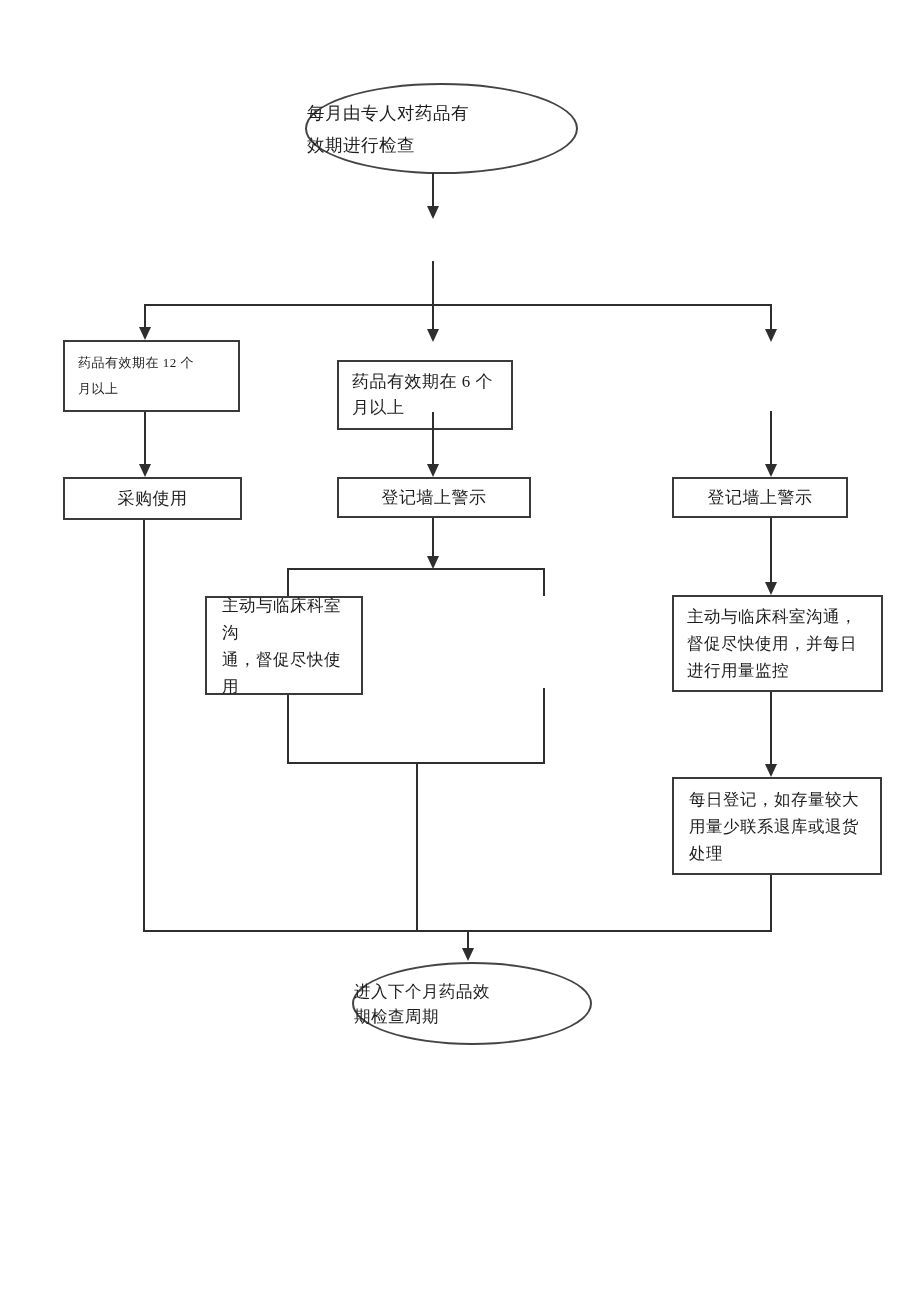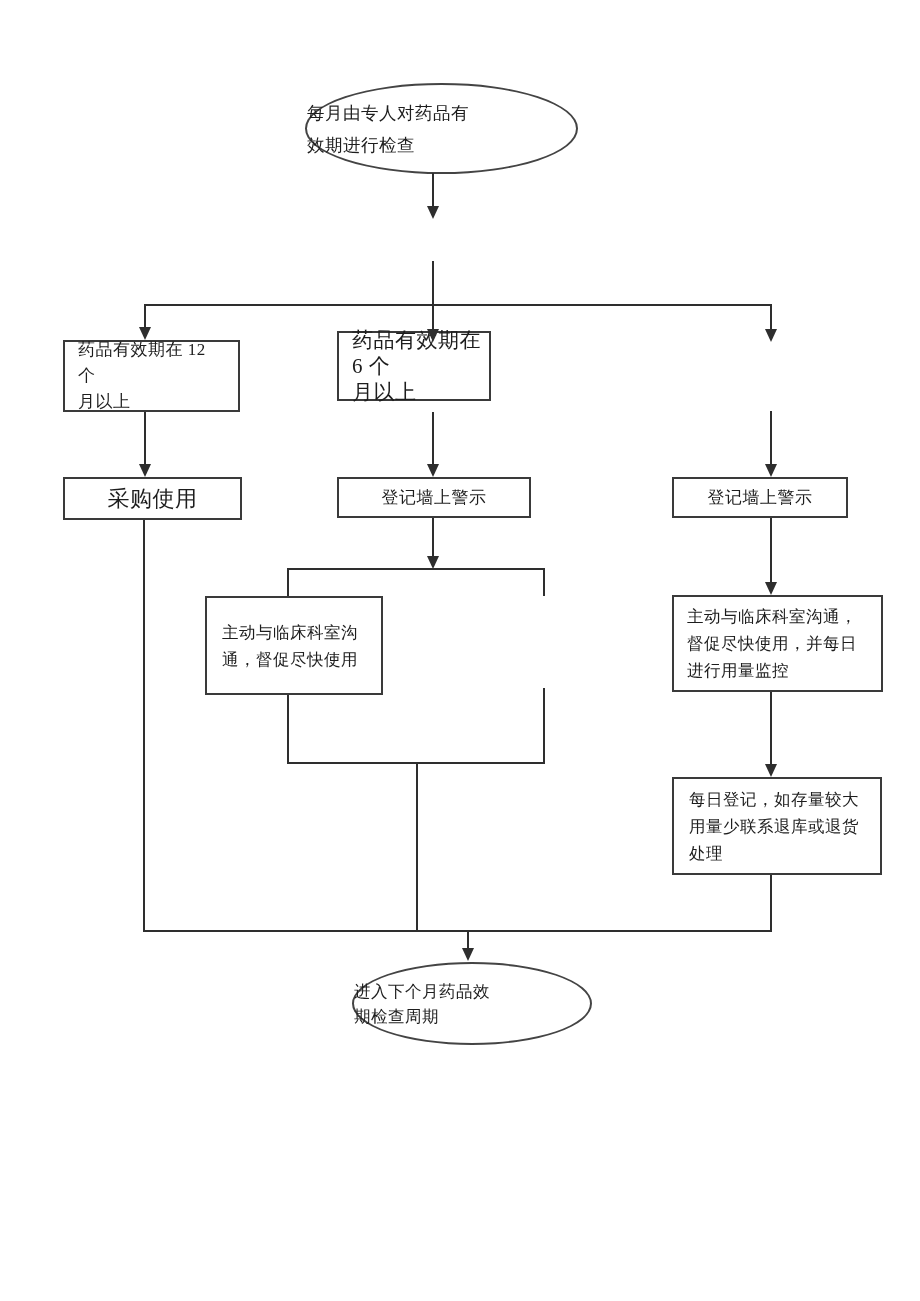--- a/index.html
+++ b/index.html
@@ -27,34 +27,34 @@
 </style>
 </head>
 <body>
 
 <div id="canvas">
 
   <div class="node ellipse" style="left:305px;top:83px;width:273px;height:91px;font-size:17.5px;line-height:32px;">每月由专人对药品有
 效期进行检查</div>
 
 
-  <div class="node box tl" style="left:63px;top:340px;width:177px;height:72px;padding-left:13px;padding-right:20px;font-size:17px;line-height:26px;">药品有效期在 12 个
+  <div class="node box tl" style="left:63px;top:340px;width:177px;height:72px;padding-left:13px;padding-right:20px;font-size:13px;line-height:26px;">药品有效期在 12 个
 月以上</div>
 
-  <div class="node box tl" style="left:337px;top:331px;width:154px;height:70px;padding-left:13px;padding-right:6px;font-size:21px;line-height:26px;">药品有效期在 6 个
+  <div class="node box tl" style="left:337px;top:360px;width:176px;height:70px;padding-left:13px;padding-right:6px;font-size:17px;line-height:26px;">药品有效期在 6 个
 月以上</div>
 
 
-  <div class="node box tc" style="left:63px;top:477px;width:179px;height:43px;font-size:22px;">采购使用</div>
+  <div class="node box tc" style="left:63px;top:477px;width:179px;height:43px;font-size:17px;">采购使用</div>
 
   <div class="node box tc" style="left:337px;top:477px;width:194px;height:41px;font-size:17px;">登记墙上警示</div>
 
   <div class="node box tc" style="left:672px;top:477px;width:176px;height:41px;font-size:17px;">登记墙上警示</div>
 
-  <div class="node box tl" style="left:205px;top:596px;width:178px;height:99px;padding-left:15px;padding-right:4px;">主动与临床科室沟
+  <div class="node box tl" style="left:205px;top:596px;width:158px;height:99px;padding-left:15px;padding-right:4px;">主动与临床科室沟
 通，督促尽快使用</div>
 
 
   <div class="node box tl" style="left:672px;top:595px;width:211px;height:97px;padding-left:13px;padding-right:4px;">主动与临床科室沟通，
 督促尽快使用，并每日
 进行用量监控</div>
 
   <div class="node box tl" style="left:672px;top:777px;width:210px;height:98px;padding-left:15px;padding-right:12px;">每日登记，如存量较大
 用量少联系退库或退货
 处理</div>

